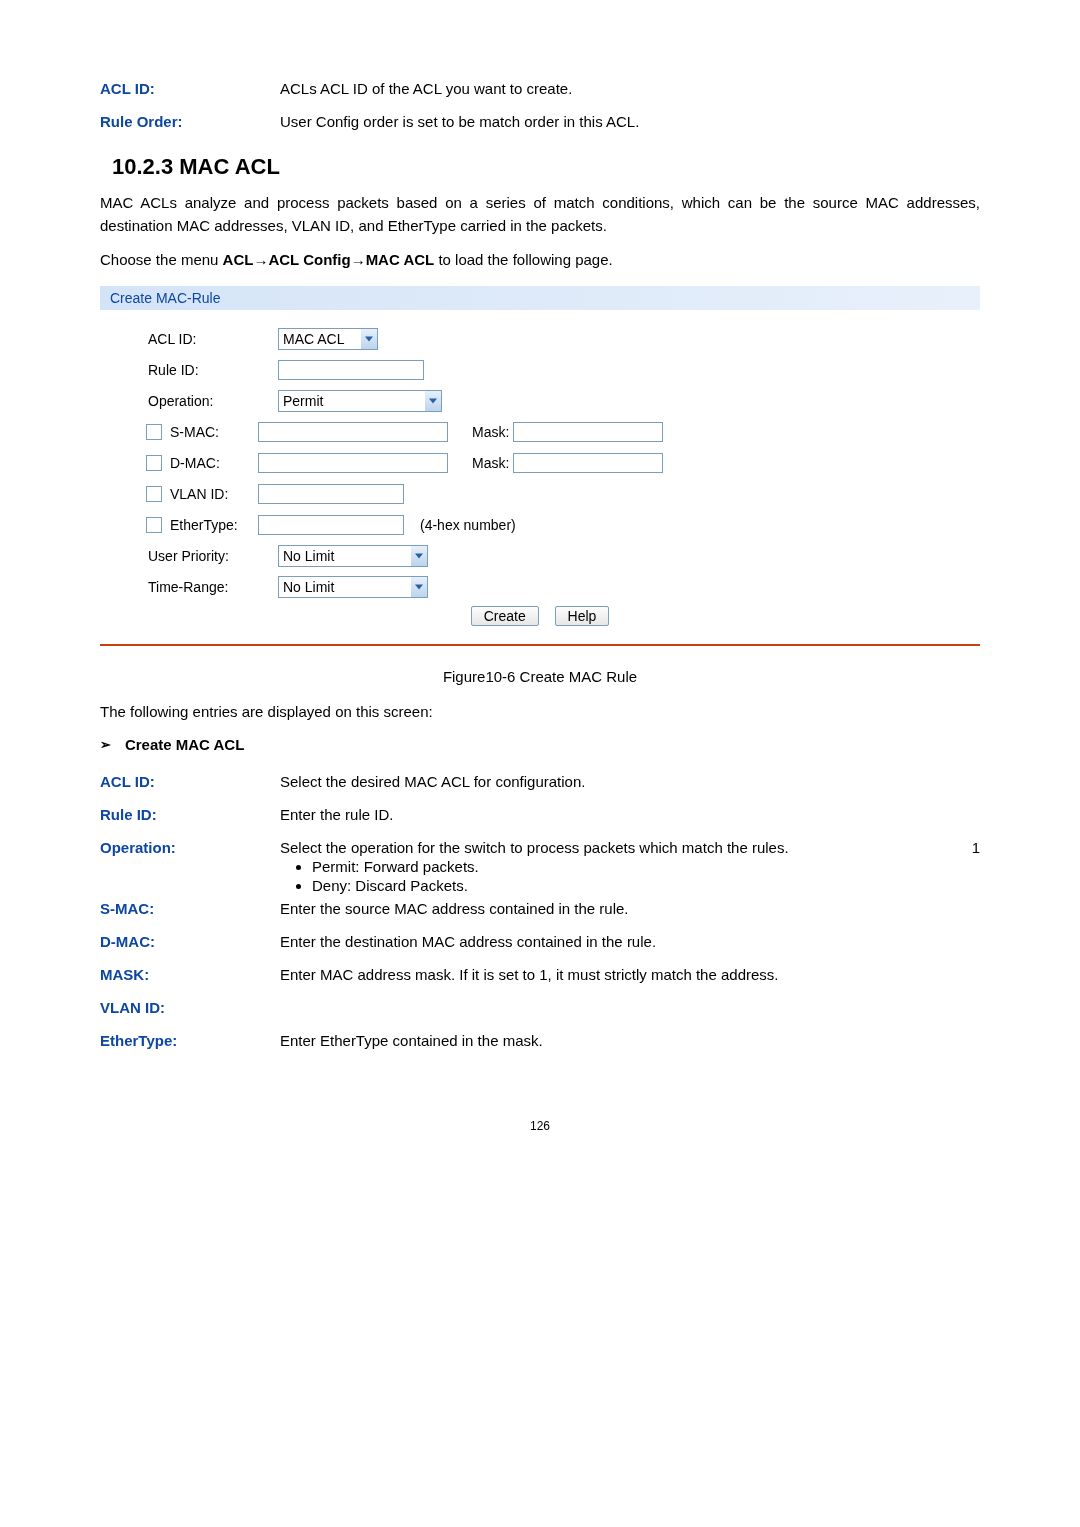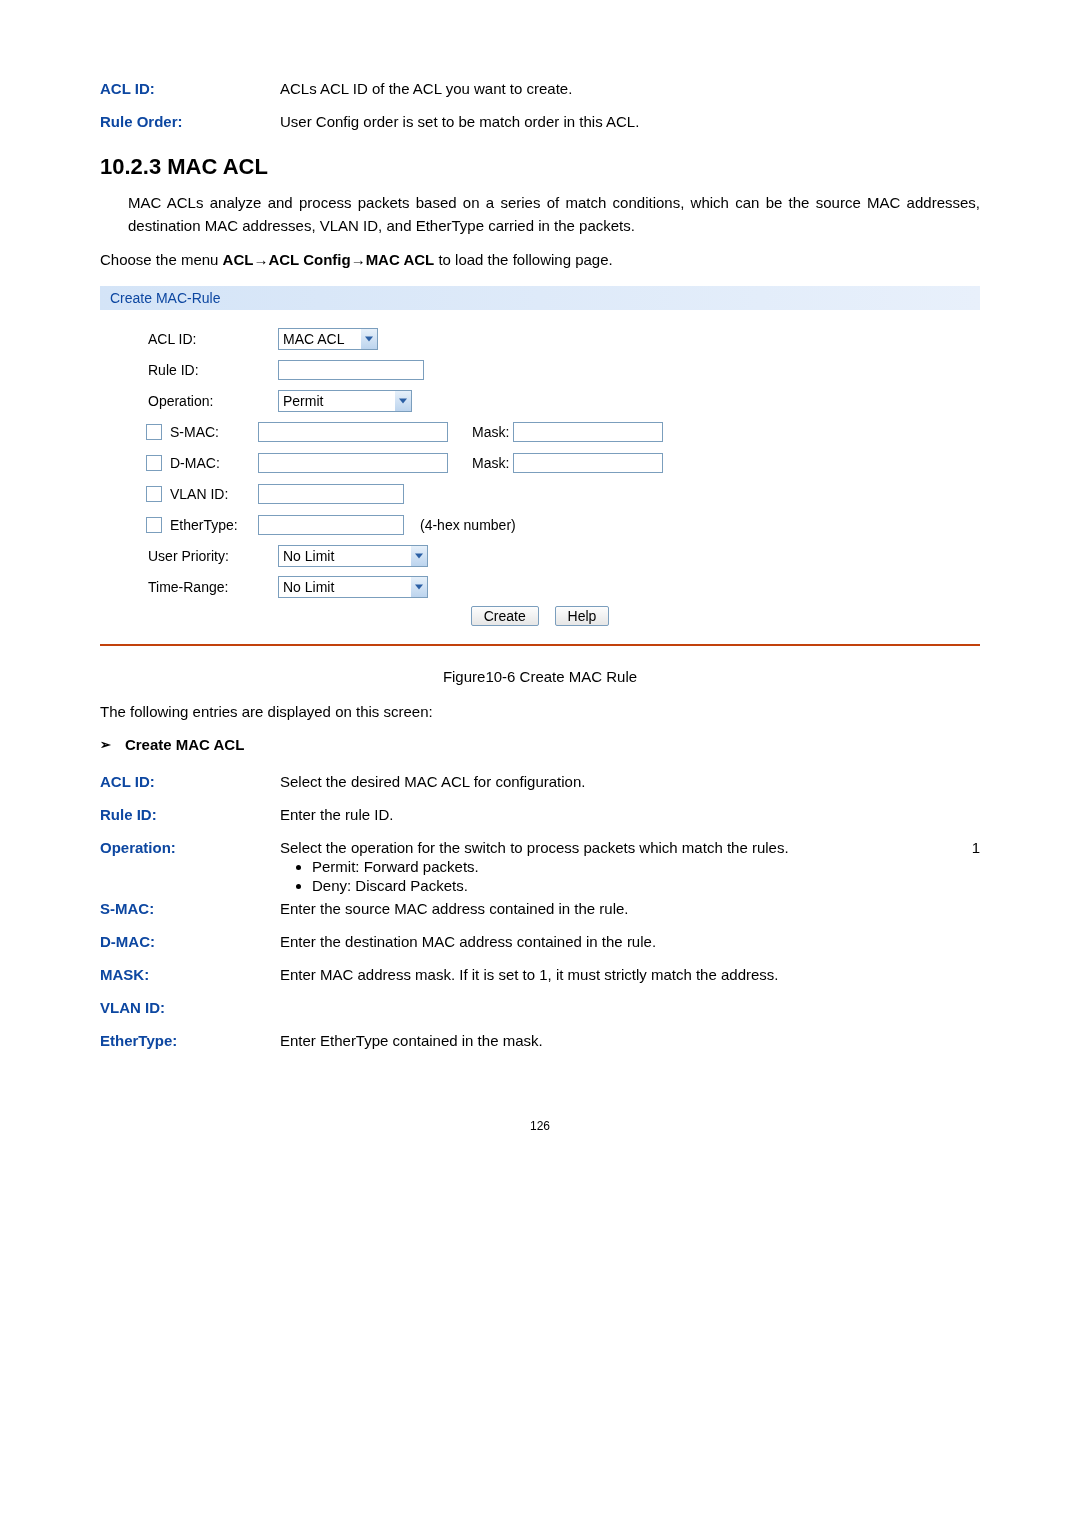--- a/index.html
+++ b/index.html
@@ -20,27 +20,26 @@
     width: 180px;
     flex-shrink: 0;
   }
   .field-desc {
     flex: 1;
     text-align: justify;
   }
   h2 {
     font-size: 22px;
     font-weight: bold;
-    margin: 24px 0 12px 0;
+    margin: 24px 0 12px 12px;
   }
   .body-para {
     text-align: justify;
     line-height: 1.5;
     margin-bottom: 14px;
-    margin-left: 28px;
   }
   .menu-path {
     margin-bottom: 18px;
   }
   .figure-box {
     border-bottom: 2px solid #c2410c;
   }
   .figure-header {
     background: linear-gradient(to right, #d4e4f7, #e8f0fb);
     color: #0d47a1;
@@ -191,21 +190,21 @@
       </div>
     </div>
 
     <div class="form-row">
       <div class="form-label">Rule ID:</div>
       <div class="input-box" style="width:146px;"></div>
     </div>
 
     <div class="form-row">
       <div class="form-label">Operation:</div>
-      <div class="select-box" style="width:134px;">
+      <div class="select-box" style="width:164px;">
         <span>Permit</span>
         <span class="select-arrow">
             <svg viewBox="0 0 10 6">
               <path d="M0 0 L5 6 L10 0 Z" fill="#2b5fa4"></path>
             </svg>
           </span>
       </div>
     </div>
 
     <div class="form-row">

